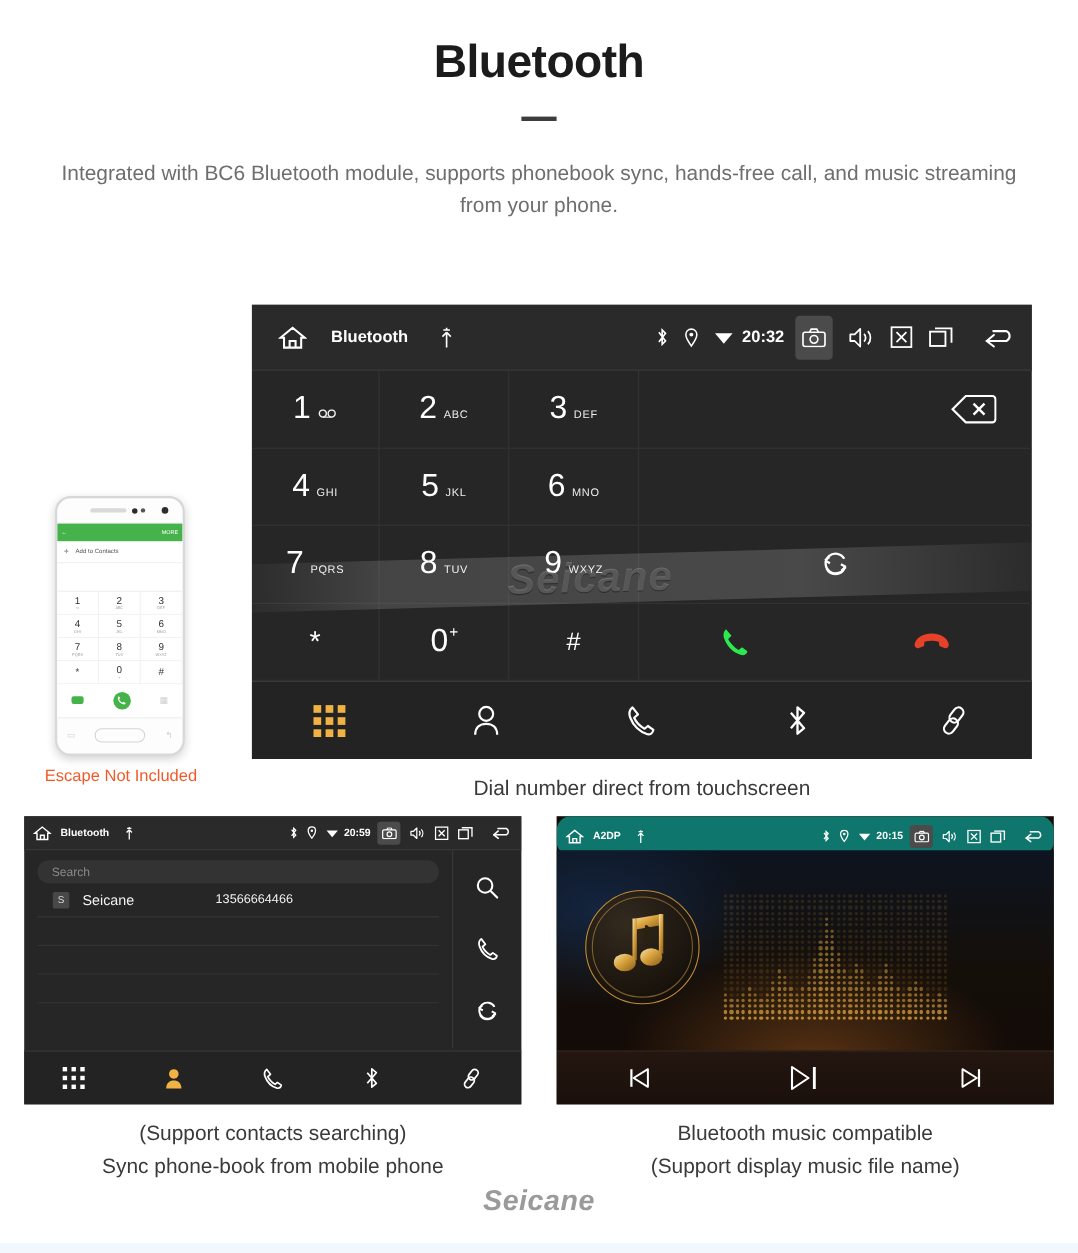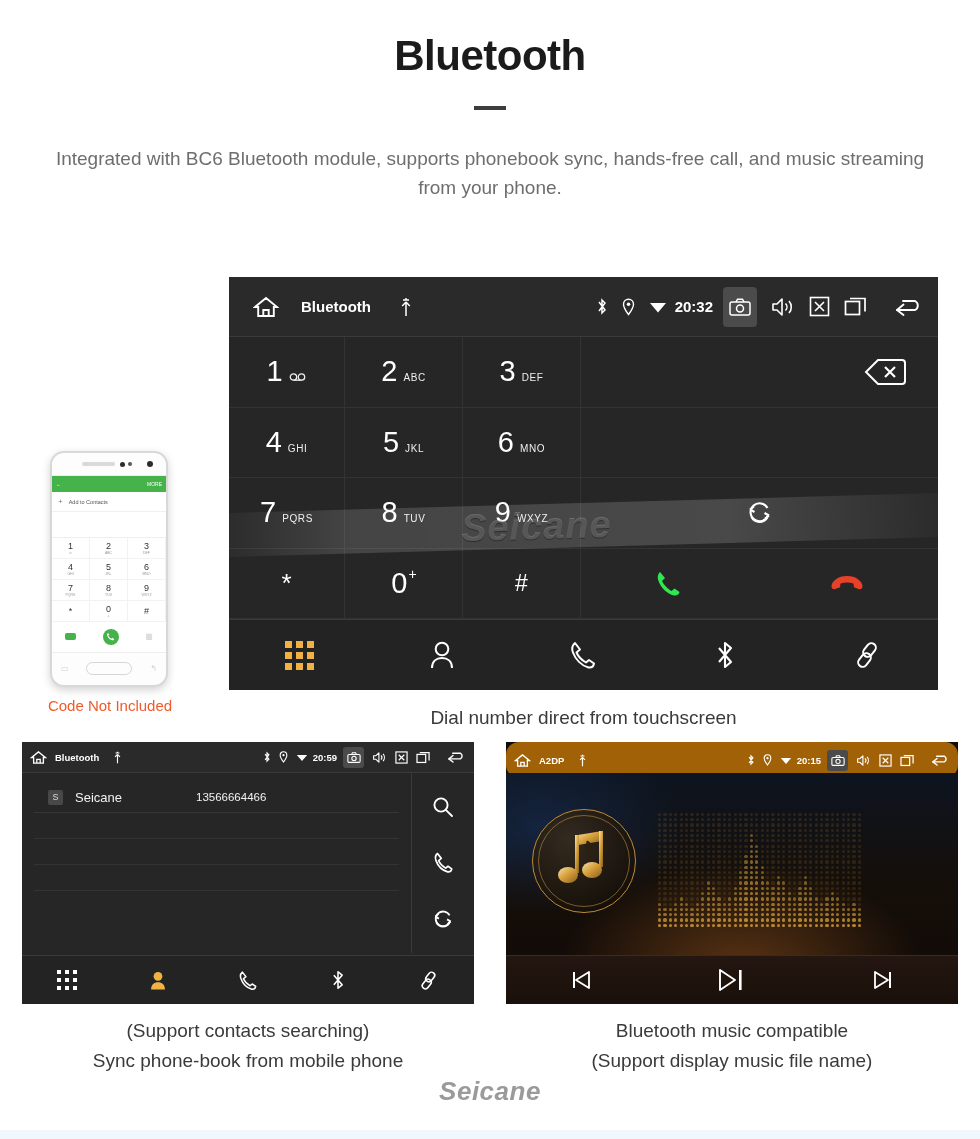--- a/index.html
+++ b/index.html
@@ -197,21 +197,21 @@
   .pb-empty { height: 26px; border-bottom:1px solid #333; }
   .pb-side { width: 62px; display:flex; flex-direction:column; align-items:center; justify-content:space-around; padding: 6px 0; }
   .pbook .navbar { width: 452px; height: 49px; }
 
   
   .a2dp {
     position: absolute; left: 506px; top: 742px;
     width: 452px; height: 262px;
     background: #120d09; overflow: hidden;
   }
-  .a2dp .statusbar { height: 36px; padding: 0 8px; background:#a16207; border-bottom:none;border-radius:13px; }
+  .a2dp .statusbar { height: 36px; padding: 0 8px; background:#0f766e; border-bottom:none;border-radius:13px; }
   .a2dp .sb-title { font-size: 9.5px; margin-left: 8px; }
   .a2dp .sb-usb { margin-left: 14px; }
   .a2dp .sb-right > * { margin-left: 8px; }
   .a2dp .sb-time { font-size: 9.5px; font-weight: bold; margin-left: 5px; }
   .a2dp .sb-cam { width: 21px; height: 21px; border-radius: 3px; margin-left: 6px; }
   .a2dp-body {
     position:absolute; top:31px; left:0; width: 452px; height: 182px;
     background:
       radial-gradient(ellipse 260px 150px at 52% 108%, rgba(150,85,30,0.55), rgba(0,0,0,0) 70%),
       radial-gradient(ellipse 200px 120px at 8% 30%, rgba(20,40,70,0.85), rgba(0,0,0,0) 72%),
@@ -540,21 +540,21 @@
         </span>
         <span class="phone-soft">▦</span>
       </div>
     </div>
     <div class="phone-bottom">
       <span class="phone-soft">▭</span>
       <span class="phone-homebtn"></span>
       <span class="phone-soft">↰</span>
     </div>
   </div>
-  <div class="phone-note">Code Not Included</div>
+  <div class="phone-note">Escape Not Included</div>
 
   <div class="pbook">
     <div class="statusbar">
       <span class="ic">
         <svg width="17" height="15" viewBox="0 0 26 24">
             <path d="M13 3 L2 12 h3.2 v9 h15.6 v-9 H24 Z M10.3 21 v-6 h5.4 v6z" fill="none" stroke="#fff" stroke-width="2.1"></path>
           </svg>
       </span>
       <span class="sb-title">Bluetooth</span>
       <span class="ic sb-usb">
@@ -610,20 +610,23 @@
           <svg width="19" height="14" viewBox="0 0 30 22">
               <path d="M3 14 h18 a5 5 0 0 0 0 -9 H9" fill="none" stroke="#fff" stroke-width="2.2" stroke-linecap="round"></path>
               <path d="M3 14 L9.5 8.5 M3 14 L9.5 19" fill="none" stroke="#fff" stroke-width="2.2" stroke-linecap="round"></path>
             </svg>
         </span>
       </span>
     </div>
 
     <div class="pb-body">
       <div class="pb-list">
+        <div class="pb-search">
+          <span>Search</span>
+        </div>
         <div class="pb-row">
           <span class="pb-badge">S</span>
           <span class="pb-name">Seicane</span>
           <span class="pb-num">13566664466</span>
         </div>
         <div class="pb-empty"></div>
         <div class="pb-empty"></div>
         <div class="pb-empty"></div>
       </div>
       <div class="pb-side">

